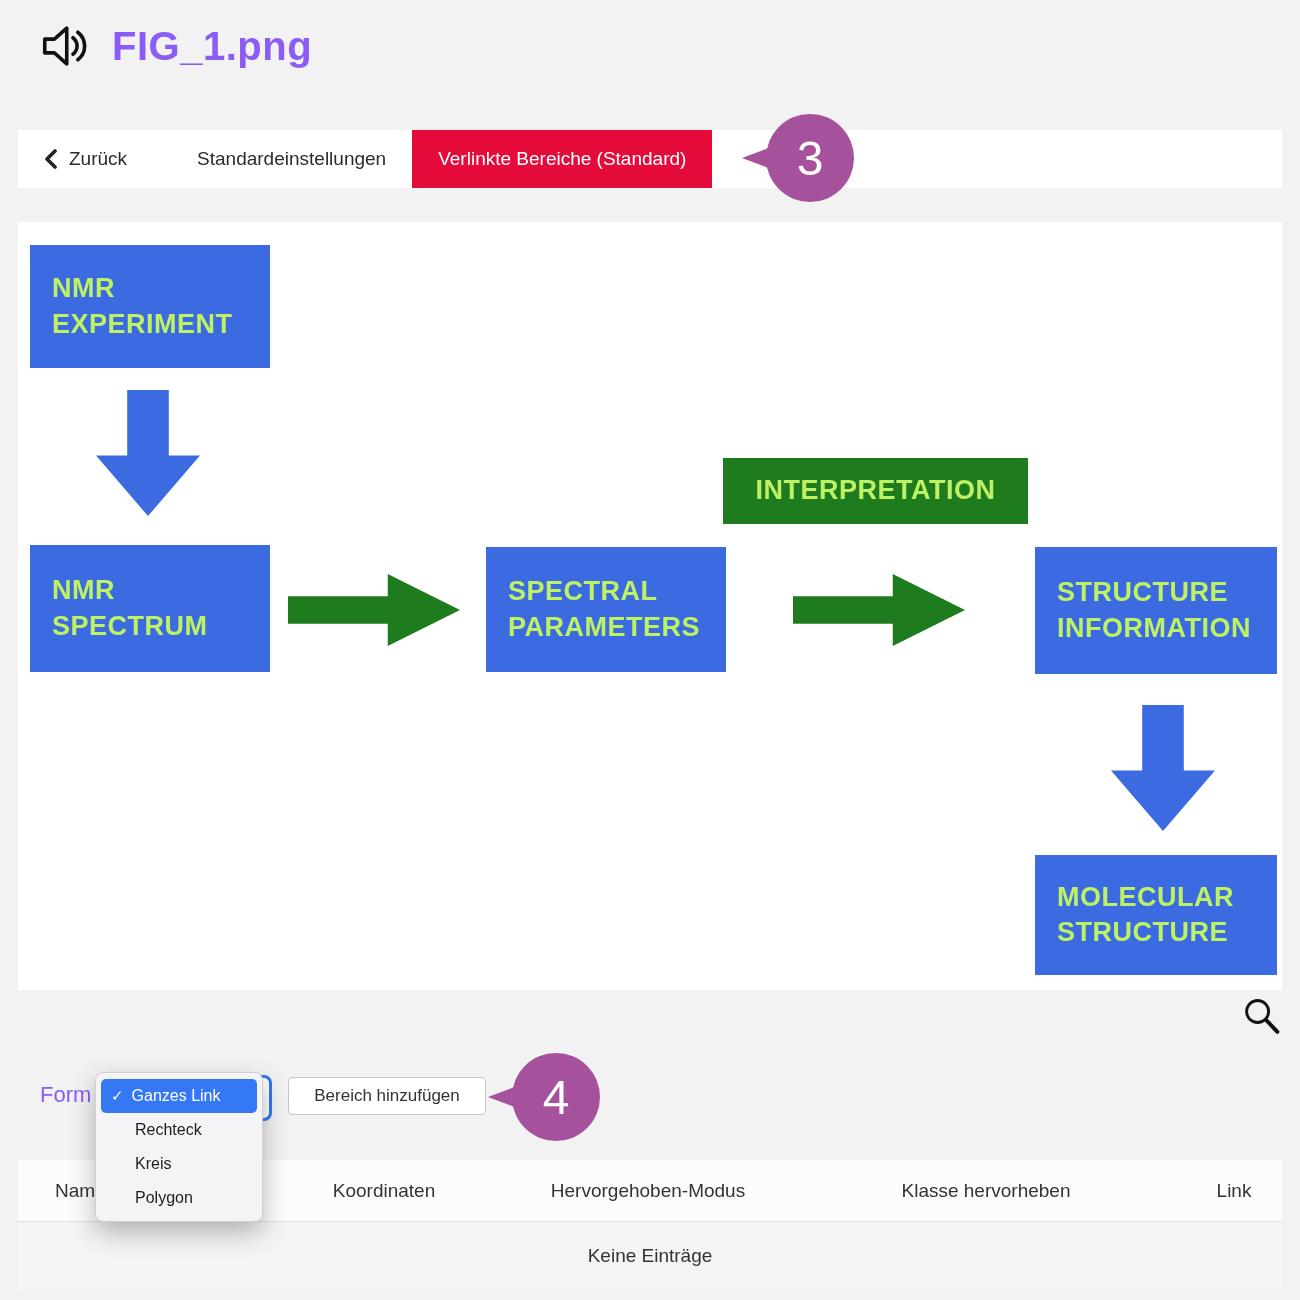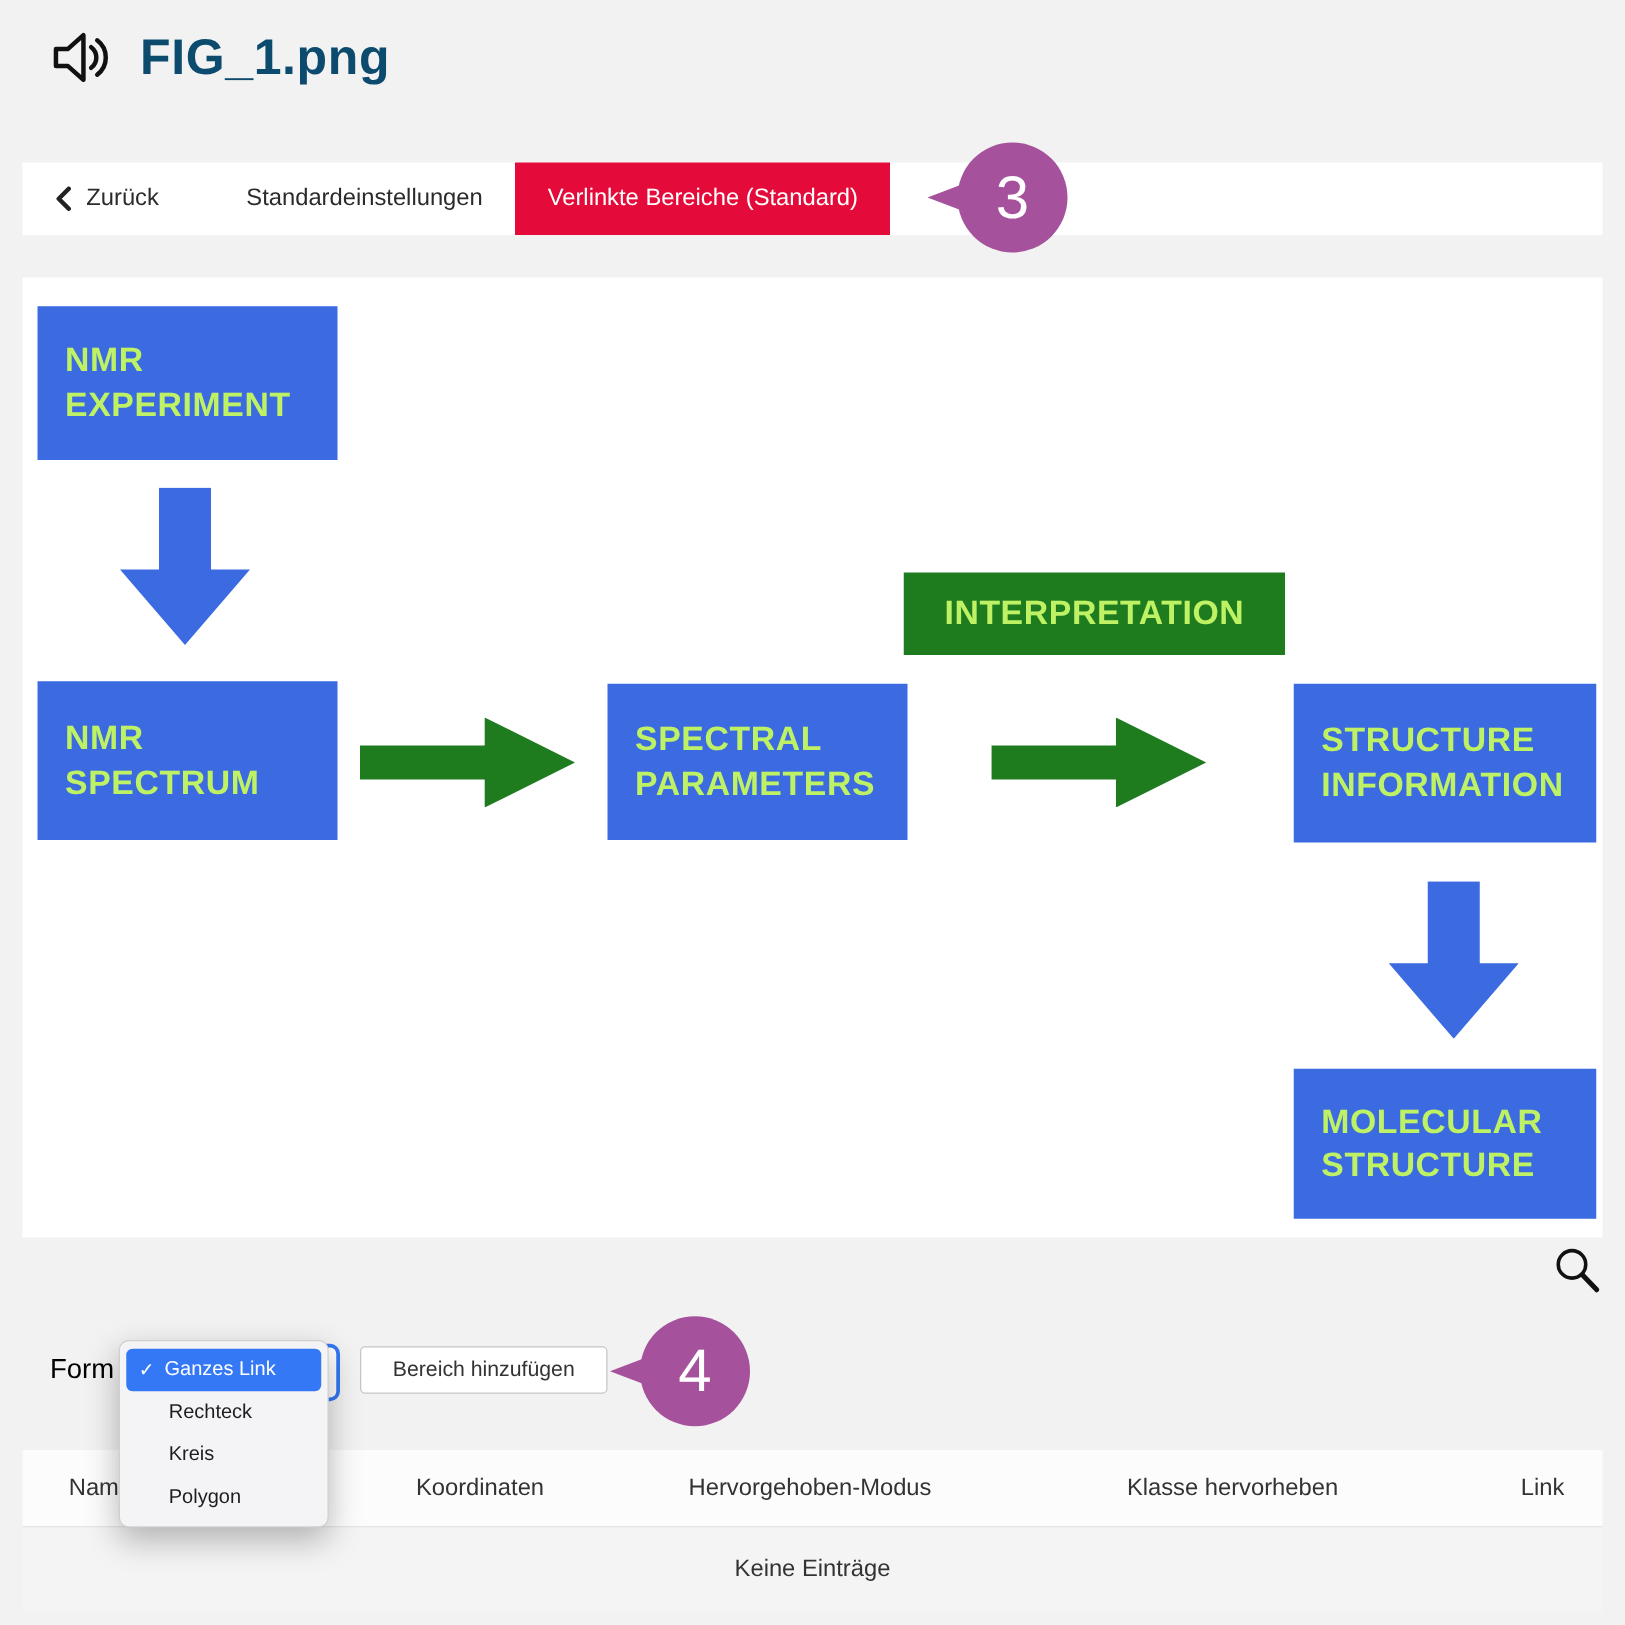--- a/index.html
+++ b/index.html
@@ -14,21 +14,21 @@
   body{
     background:#f2f2f2;
     font-family:"Liberation Sans", sans-serif;
     color:#333;
     position:relative;
     overflow:hidden;
   }
   
   .page-header{position:absolute;left:40px;top:0;height:92px;display:flex;align-items:center;gap:24px;}
   .speaker{width:48px;height:44px;display:flex;align-items:center;}
-  .page-title{font-size:40px;font-weight:bold;color:#0c4a6e;letter-spacing:0.5px;}
+  .page-title{font-size:40px;font-weight:bold;color:#8b5cf6;letter-spacing:0.5px;}
   
   .tabbar{position:absolute;left:18px;right:18px;top:130px;height:58px;background:#fff;display:flex;align-items:stretch;font-size:19px;}
   .back-btn{display:flex;align-items:center;gap:12px;padding:0 26px;cursor:pointer;color:#2b2b2b;}
   .tab{display:flex;align-items:center;padding:0 26px;cursor:pointer;color:#2b2b2b;}
   .tab--first{margin-left:18px;}
   .tab--active{background:var(--accent-red);color:#fff;}
   .tab--meta{margin-left:128px;}
   
   .callout{position:absolute;display:flex;align-items:center;z-index:40;pointer-events:none;}
   .callout .point{width:0;height:0;border-top:19px solid transparent;border-bottom:19px solid transparent;border-right:50px solid var(--callout-purple);margin-right:-26px;}
@@ -51,21 +51,21 @@
     clip-path:polygon(30% 0, 70% 0, 70% 52%, 100% 52%, 50% 100%, 0 52%, 30% 52%);}
   .a-down-1{left:78px;top:168px;}
   .a-down-2{left:1093px;top:483px;}
   .arrow-right{position:absolute;background:var(--node-green);width:172px;height:72px;
     clip-path:polygon(0 31%, 58% 31%, 58% 0, 100% 50%, 58% 100%, 58% 69%, 0 69%);}
   .a-right-1{left:270px;top:352px;}
   .a-right-2{left:775px;top:352px;}
   
   .magnifier{position:absolute;left:1240px;top:995px;width:44px;height:44px;cursor:pointer;}
   
-  .form-label{position:absolute;left:40px;top:1082px;font-size:22px;color:#000000;}
+  .form-label{position:absolute;left:40px;top:1082px;font-size:22px;color:#8b5cf6;}
   .shape-select{position:absolute;left:100px;top:1075px;width:172px;height:46px;background:#fff;border:3px solid var(--highlight-blue);border-radius:8px;}
   .add-btn{position:absolute;left:288px;top:1077px;width:198px;height:38px;background:#fff;border:1px solid #c6c6c6;border-radius:4px;font-size:17px;color:#333;display:flex;align-items:center;justify-content:center;cursor:pointer;font-family:"Liberation Sans",sans-serif;}
   
   .menu{position:absolute;left:95px;top:1072px;width:168px;background:#f4f4f6;border:1px solid #cfcfcf;border-radius:8px;box-shadow:0 10px 26px rgba(0,0,0,.28);padding:6px 5px;z-index:30;}
   .menu-item{height:34px;display:flex;align-items:center;font-size:16px;color:#1d1d1f;border-radius:5px;padding:0 10px 0 34px;cursor:pointer;}
   .menu-item--selected{background:var(--highlight-blue);color:#fff;padding-left:10px;gap:8px;}
   .menu-item .check{font-size:15px;}
   
   .regions-table{position:absolute;left:18px;right:18px;top:1160px;height:130px;}
   .t-head{height:62px;display:grid;grid-template-columns:240px 252px 276px 400px 96px;align-items:center;background:#fcfcfc;border-bottom:1px solid #ddd;font-size:19px;color:#333;}

